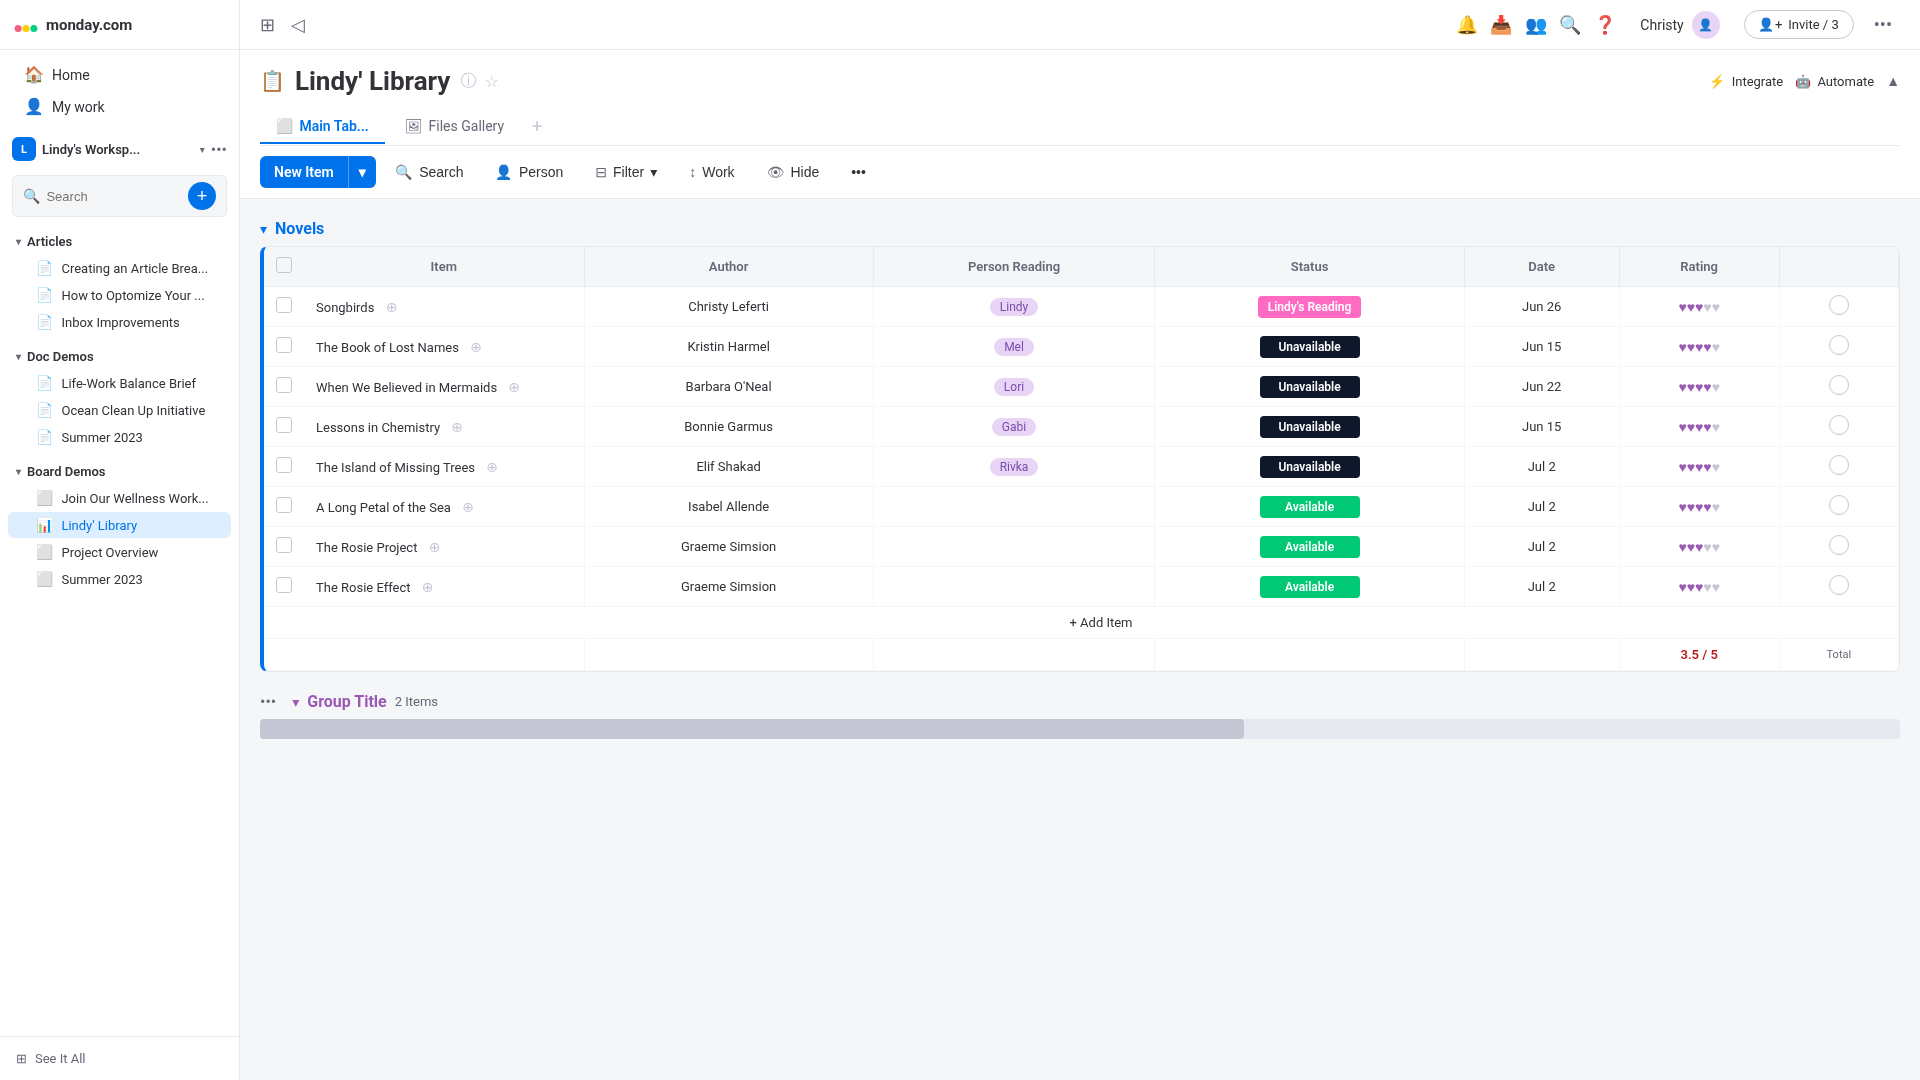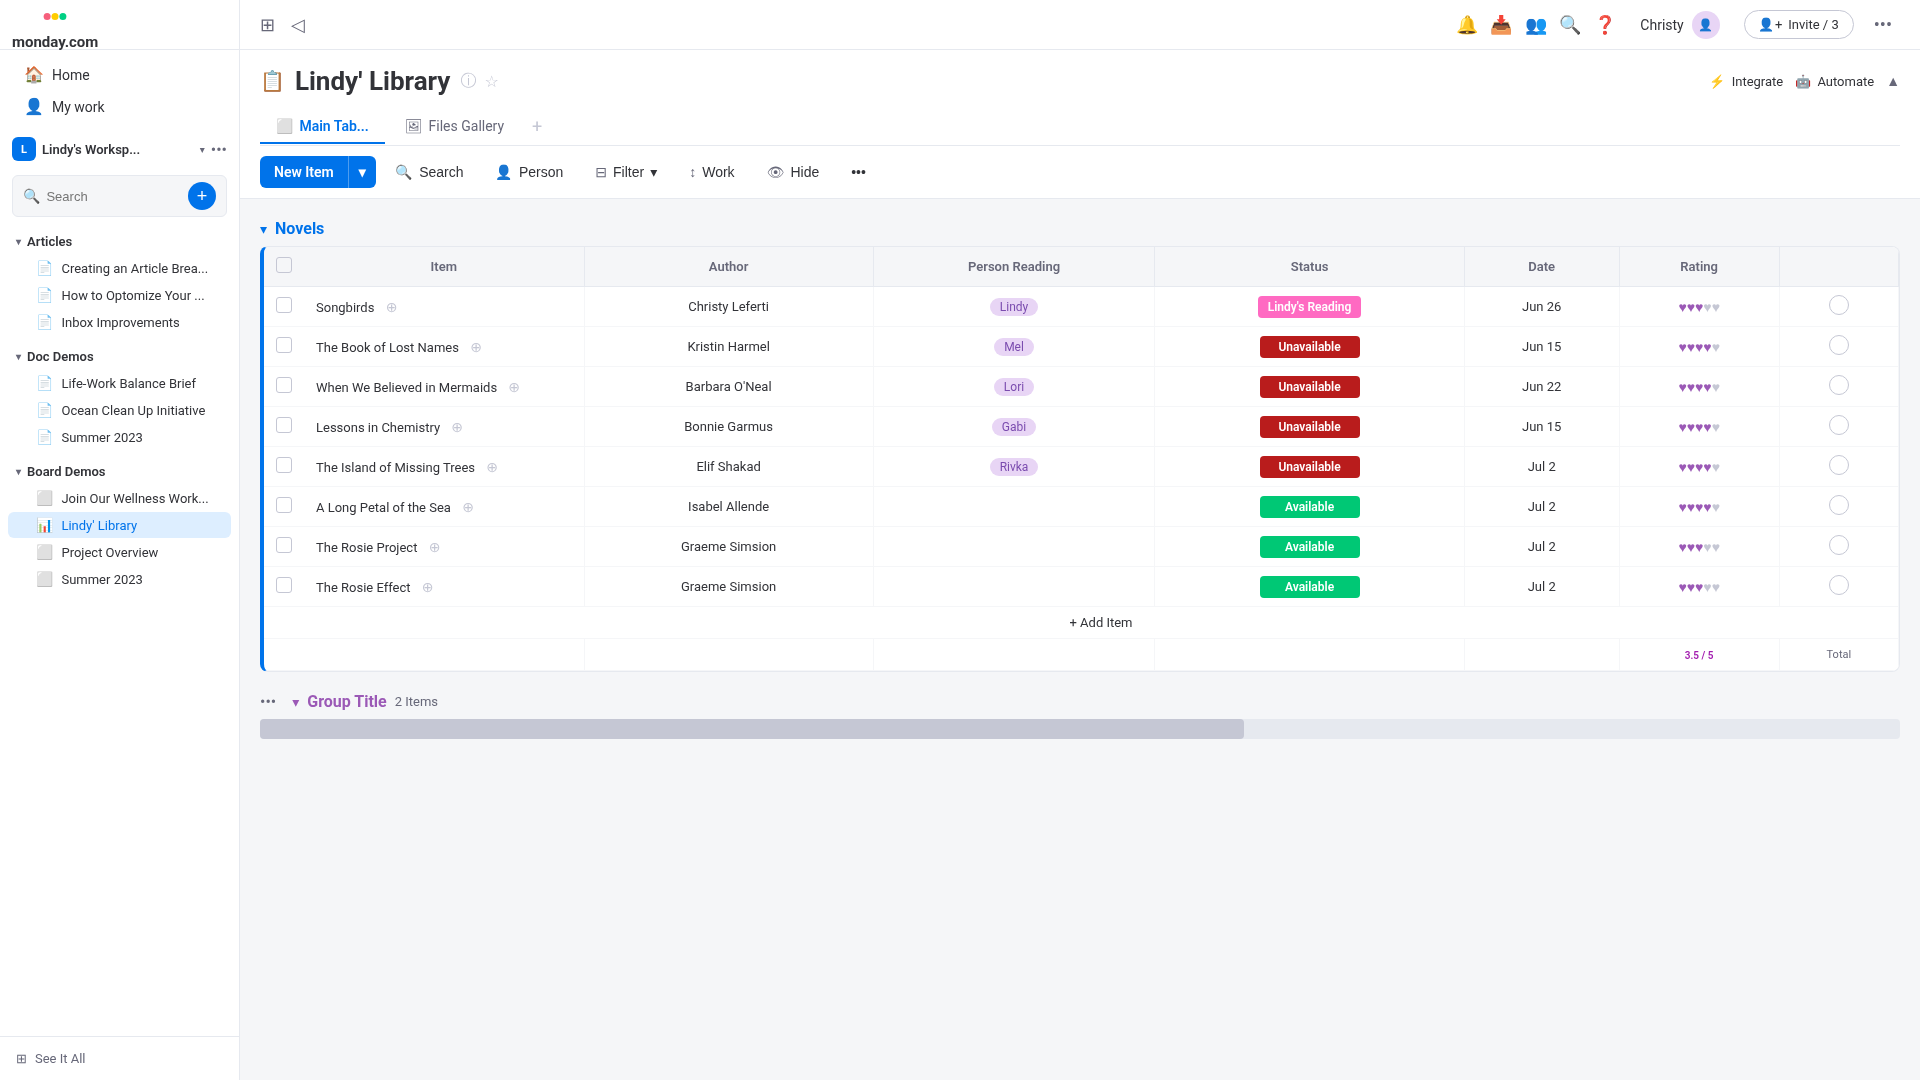--- a/index.html
+++ b/index.html
@@ -1,21 +1,21 @@
 <!DOCTYPE html>
 <html><head>
   <meta charset="utf-8">
   <style>
     * { box-sizing: border-box; margin: 0; padding: 0; }
     body { font-family: -apple-system, BlinkMacSystemFont, 'Segoe UI', Roboto, sans-serif; font-size: 14px; background: #f5f6f8; color: #323338; display: flex; height: 1080px; width: 1920px; overflow: hidden; }
 
     
     .sidebar { width: 240px; background: #fff; border-right: 1px solid #e6e9ef; display: flex; flex-direction: column; flex-shrink: 0; }
     .sidebar-top { padding: 10px 12px; display: flex; align-items: center; gap: 8px; border-bottom: 1px solid #e6e9ef; height: 50px; }
-    .sidebar-logo { display: flex; align-items: center; gap: 6px; font-weight: 700; font-size: 15px; color: #323338; flex-direction: column; }
+    .sidebar-logo { display: flex; align-items: center; gap: 6px; font-weight: 700; font-size: 15px; color: #323338; }
     .logo-icon { width: 28px; height: 28px; }
     .sidebar-nav { padding: 8px 0; }
     .sidebar-nav-item { display: flex; align-items: center; gap: 8px; padding: 6px 16px; cursor: pointer; border-radius: 6px; margin: 1px 8px; color: #323338; font-size: 14px; }
     .sidebar-nav-item .nav-icon { font-size: 16px; color: #676879; }
     .sidebar-search { padding: 8px 12px; }
     .search-box { display: flex; align-items: center; gap: 6px; background: #f5f6f8; border-radius: 6px; padding: 6px 10px; border: 1px solid #e6e9ef; width: 100%; }
     .search-box input { border: none; background: transparent; outline: none; font-size: 13px; color: #676879; width: 100%; }
     .add-btn { width: 28px; height: 28px; background: #0073ea; color: white; border-radius: 50%; border: none; cursor: pointer; display: flex; align-items: center; justify-content: center; font-size: 18px; flex-shrink: 0; }
     .sidebar-section { padding: 4px 0; }
     .sidebar-section-title { display: flex; align-items: center; gap: 6px; padding: 5px 16px; font-weight: 600; font-size: 13px; color: #323338; cursor: pointer; }
@@ -76,23 +76,23 @@
     .table { width: 100%; border-collapse: collapse; }
     .table th { background: #f5f6f8; padding: 10px 12px; font-size: 13px; font-weight: 600; color: #676879; border-bottom: 1px solid #e6e9ef; border-right: 1px solid #e6e9ef; text-align: center; }
     .table th:first-child { width: 40px; border-right: none; }
     .table th.item-col { text-align: center; width: 280px; }
     .table td { padding: 8px 12px; border-bottom: 1px solid #f5f6f8; border-right: 1px solid #f5f6f8; font-size: 13px; text-align: center; }
     .table td:first-child { width: 40px; border-right: none; }
     .table td.item-name { text-align: left; color: #323338; }
     .checkbox { width: 16px; height: 16px; border: 1px solid #c5c7d4; border-radius: 3px; cursor: pointer; display: inline-block; }
     .status-badge { padding: 4px 10px; border-radius: 4px; font-size: 12px; font-weight: 600; color: white; display: inline-block; min-width: 100px; text-align: center; }
     .status-pink { background: #ff6ac2; }
-    .status-red { background: #b91c1c; }
+    .status-red { background: #0f172a; }
     .status-green { background: #00c875; }
-    .rating-display { font-size: 10px; font-weight: 600; color: #a21caf; text-align: right; }
+    .rating-display { font-size: 13px; font-weight: 600; color: #b91c1c; text-align: right; }
     .item-add-icon { color: #c5c7d4; cursor: pointer; margin-left: 8px; font-size: 14px; display: inline; }
     .group2-header { display: flex; align-items: center; gap: 8px; margin-bottom: 0; }
     .table-left-bar { border-left: 4px solid #0073ea; }
     .person-tag { display: inline-block; background: #e8d5f5; color: #7b4caf; border-radius: 20px; padding: 2px 10px; font-size: 12px; }
   </style>
 </head>
 <body>
 
 <div class="sidebar">
   <div class="sidebar-top">

